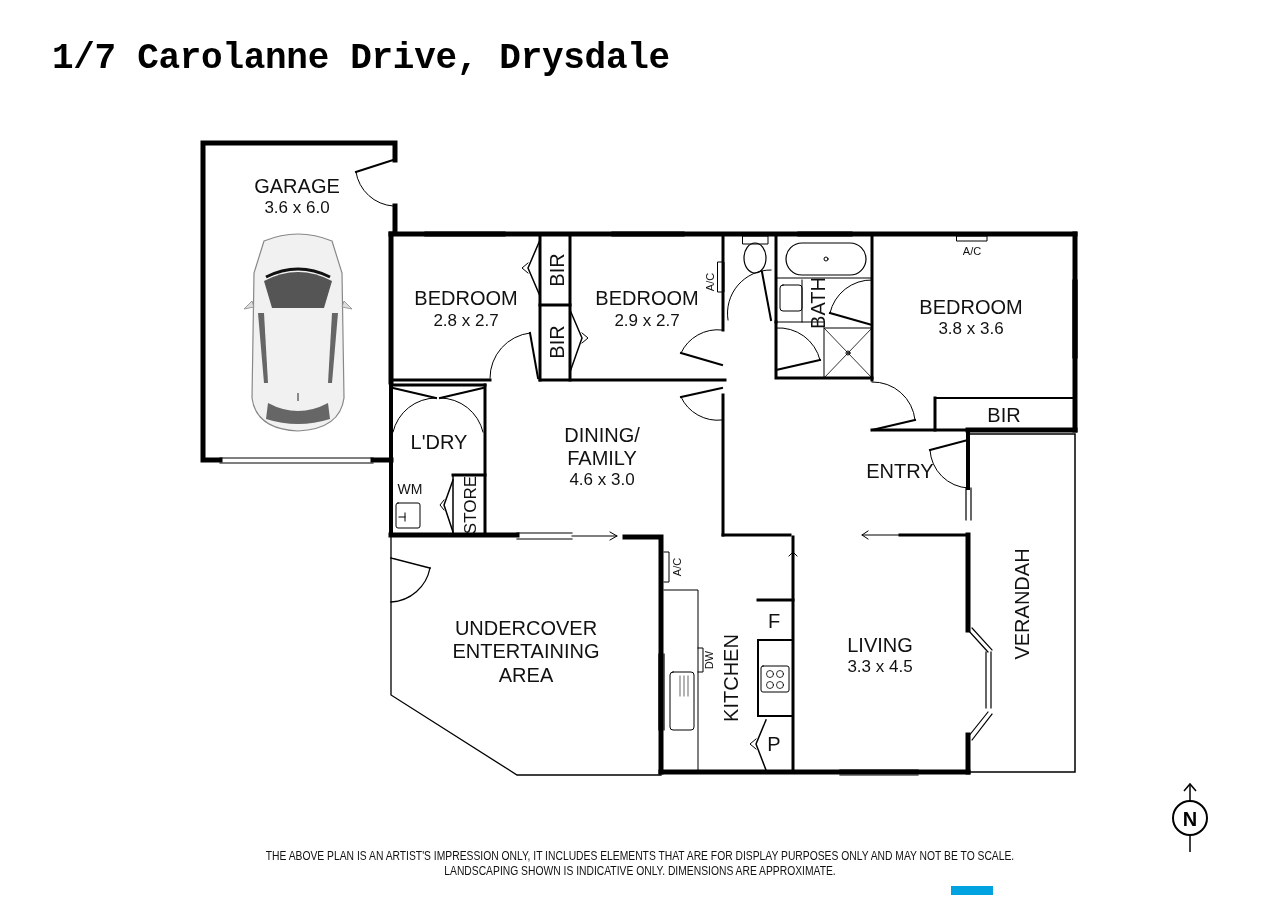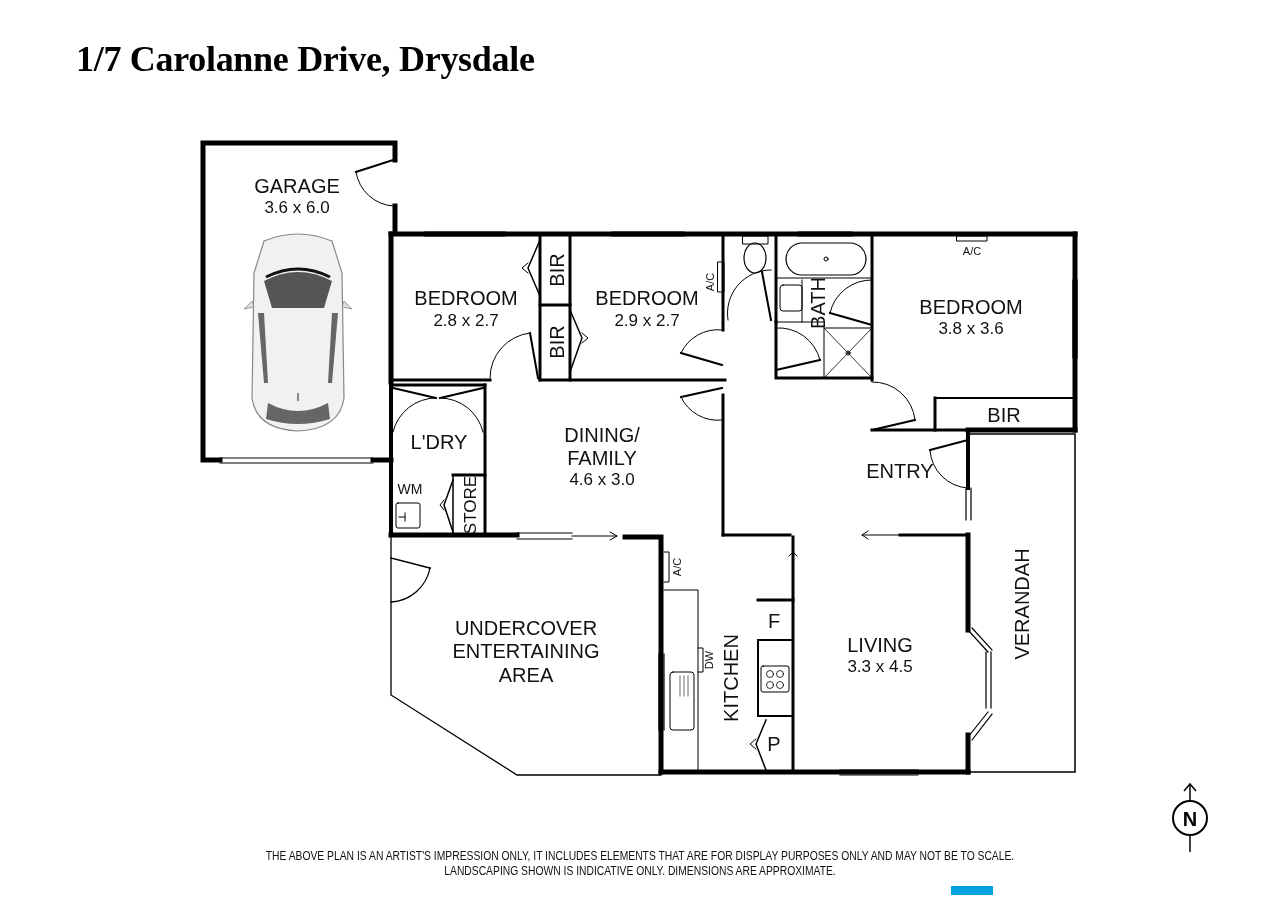--- a/index.html
+++ b/index.html
@@ -1,17 +1,17 @@
 <!DOCTYPE html>
 <html><head>
   <meta charset="utf-8">
   <style>
     html, body { margin: 0; padding: 0; background: #ffffff; }
     body { width: 1280px; height: 905px; position: relative; overflow: hidden; font-family: "Liberation Sans", "DejaVu Sans", sans-serif; }
-    .title { position: absolute; left: 52px; top: 38px; font-size: 36px; font-weight: bold; color: #000; letter-spacing: -0.3px; font-family: Liberation Serif, serif; margin-left: 24px; }
+    .title { position: absolute; left: 52px; top: 38px; font-size: 36px; font-weight: bold; color: #000; letter-spacing: -0.3px; font-family: Liberation Mono, monospace; }
     svg.plan { position: absolute; left: 0; top: 0; }
     .lbl { font-family: "Liberation Sans", "DejaVu Sans", sans-serif; fill: #111; }
     .rm { font-size: 20px; }
     .dim { font-size: 17px; }
     .sm { font-size: 11px; }
     .disclaimer { position: absolute; left: 0; width: 1280px; text-align: center; font-size: 12px; color: #111; line-height: 15px; font-family: "Liberation Sans", sans-serif; transform: scaleX(0.86); transform-origin: 640px 0; }
     .d1 { top: 849px; }
     .d2 { top: 864px; }
     .blue-tab { position: absolute; left: 951px; top: 886px; width: 42px; height: 9px; background: #00a3e0; }
     .north { position: absolute; left: 1168px; top: 780px; width: 44px; height: 76px; }

